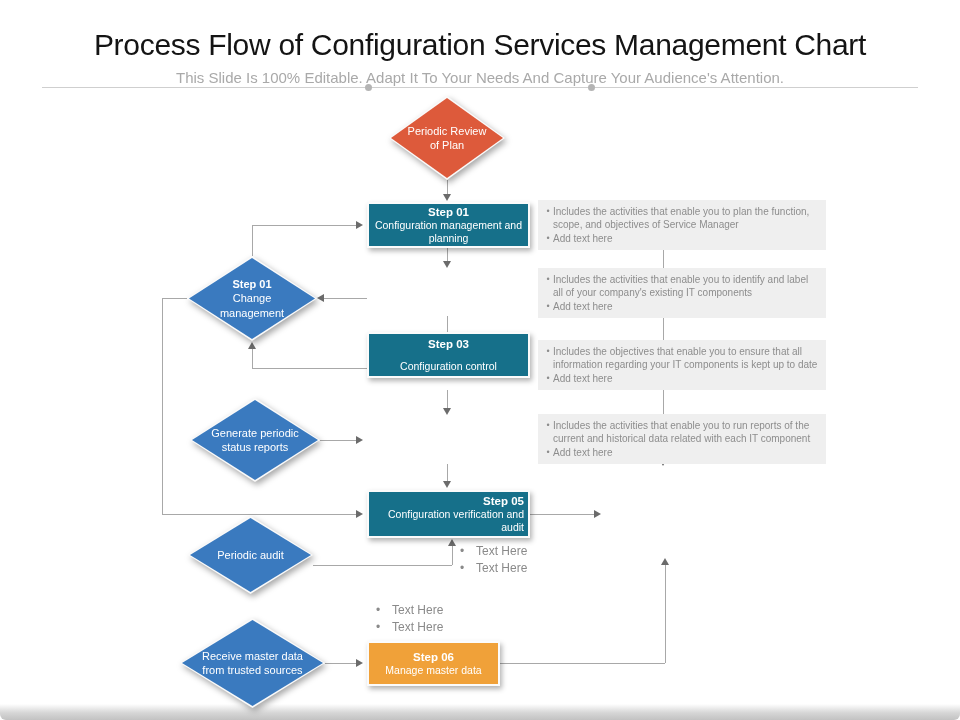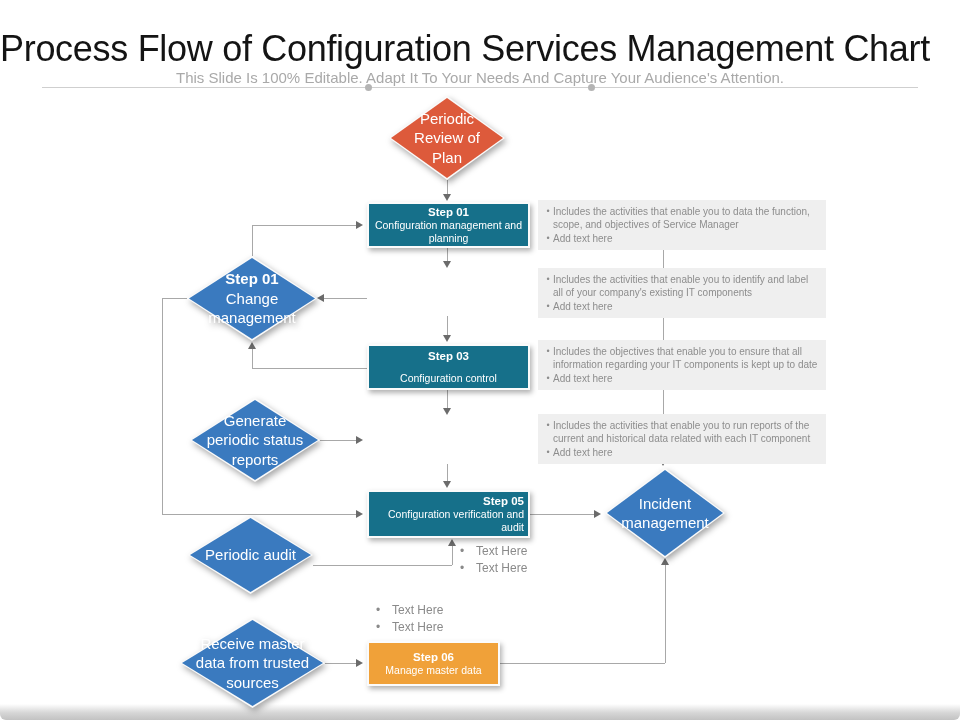--- a/index.html
+++ b/index.html
@@ -1,22 +1,22 @@
 <!DOCTYPE html>
 <html><head>
 <meta charset="utf-8">
 <style>
   html,body{margin:0;padding:0;background:#fff;}
   .slide{
     position:relative;width:960px;height:720px;background:#fff;overflow:hidden;
     font-family:"Liberation Sans", sans-serif;
   }
   
-  .title{position:absolute;top:28px;left:0;width:100%;
-    font-size:36px;color:#141414;letter-spacing:-0.3px;margin:0;font-weight:400;}
+  .title{position:absolute;top:28px;left:0;width:100%;text-align:center;
+    font-size:30px;color:#141414;letter-spacing:-0.3px;margin:0;font-weight:400;}
   .subtitle{position:absolute;top:69px;left:0;width:100%;text-align:center;
     font-size:15px;color:#a9a9a9;margin:0;}
   .divider{position:absolute;top:87px;left:42px;width:876px;height:1px;background:#cfcfcf;}
   .divider-dot{position:absolute;width:7px;height:7px;border-radius:50%;background:#b4b4b4;top:84px;}
   
   .box{position:absolute;left:367px;width:163px;box-sizing:border-box;
     border:2px solid #fbfbfb;box-shadow:2px 3px 5px rgba(0,0,0,.3);
     display:flex;flex-direction:column;justify-content:center;text-align:center;
     color:#fff;z-index:3;padding:2px 4px;}
   .box .lbl{font-weight:bold;font-size:11.5px;line-height:1.25;}
@@ -25,21 +25,21 @@
   .c-teal{background:#2aa3ae;}
   .c-orange{background:#f0a139;}
   
   .diamond{position:absolute;z-index:3;filter:drop-shadow(2px 3px 3px rgba(0,0,0,.35));}
   .diamond .rim{position:absolute;inset:0;background:#fafafa;
     clip-path:polygon(50% 0,100% 50%,50% 100%,0 50%);}
   .diamond .fill{position:absolute;inset:2px;
     clip-path:polygon(50% 0,100% 50%,50% 100%,0 50%);}
   .diamond .txt{position:absolute;inset:0;display:flex;flex-direction:column;
     align-items:center;justify-content:center;text-align:center;color:#fff;
-    font-size:15px;line-height:1.3;padding:0 14px;}
+    font-size:11px;line-height:1.3;padding:0 14px;}
   .f-red{background:#dd5a3b;}
   .f-blue{background:#3a7abf;}
   .dlbl{font-weight:bold;}
   
   .desc{position:absolute;left:538px;width:288px;background:#efefef;
     box-sizing:border-box;padding:5px 8px 5px 5px;color:#8d8d8d;
     font-size:10px;z-index:2;}
   .desc .b{display:flex;line-height:1.34;}
   .desc .dot{width:10px;text-align:center;flex:none;font-size:9px;}
   
@@ -73,37 +73,37 @@
   <div class="diamond" style="left:389px;top:96px;width:116px;height:84px;">
     <div class="rim"></div>
     <div class="fill f-red"></div>
     <div class="txt">Periodic Review of Plan</div>
   </div>
 
   <div class="box c-dark" style="top:202px;height:46px;">
     <div class="lbl">Step 01</div>
     <div class="ttl">Configuration management and planning</div>
   </div>
-  <div class="box c-dark" style="top:344px;height:46px;gap:8px;">
+  <div class="box c-dark" style="top:332px;height:46px;gap:8px;">
     <div class="lbl">Step 03</div>
     <div class="ttl">Configuration control</div>
   </div>
   <div class="box c-dark" style="top:490px;height:48px;text-align:right;">
     <div class="lbl">Step 05</div>
     <div class="ttl">Configuration verification and audit</div>
   </div>
   <div class="box c-orange" style="top:641px;height:45px;width:133px;">
     <div class="lbl">Step 06</div>
     <div class="ttl">Manage master data</div>
   </div>
 
   <div class="desc" style="top:200px;min-height:46px;">
     <div class="b">
         <span class="dot">•</span>
-        <span>Includes the activities that enable you to data the function, scope, and objectives of Service Manager</span>
+        <span>Includes the activities that enable you to plan the function, scope, and objectives of Service Manager</span>
       </div>
     <div class="b">
         <span class="dot">•</span>
         <span>Add text here</span>
       </div>
   </div>
   <div class="desc" style="top:268px;min-height:50px;">
     <div class="b">
         <span class="dot">•</span>
         <span>Includes the activities that enable you to identify and label all of your company's existing IT components</span>
@@ -151,25 +151,20 @@
     <div class="rim"></div>
     <div class="fill f-blue"></div>
     <div class="txt">Periodic audit</div>
   </div>
   <div class="diamond" style="left:180px;top:618px;width:145px;height:90px;">
     <div class="rim"></div>
     <div class="fill f-blue"></div>
     <div class="txt">Receive master data from trusted sources</div>
   </div>
 
-  <div class="diamond" style="left:605px;top:468px;width:120px;height:90px;">
-    <div class="rim"></div>
-    <div class="fill f-blue"></div>
-    <div class="txt">Incident management</div>
-  </div>
 
   <div>
 
     <div class="ln v" style="left:447px;top:180px;height:18px;"></div>
     <div class="arr d" style="left:443px;top:194px;"></div>
 
     <div class="ln v" style="left:447px;top:248px;height:18px;"></div>
     <div class="arr d" style="left:443px;top:261px;"></div>
     <div class="ln v" style="left:447px;top:316px;height:22px;"></div>
     <div class="arr d" style="left:443px;top:335px;"></div>

